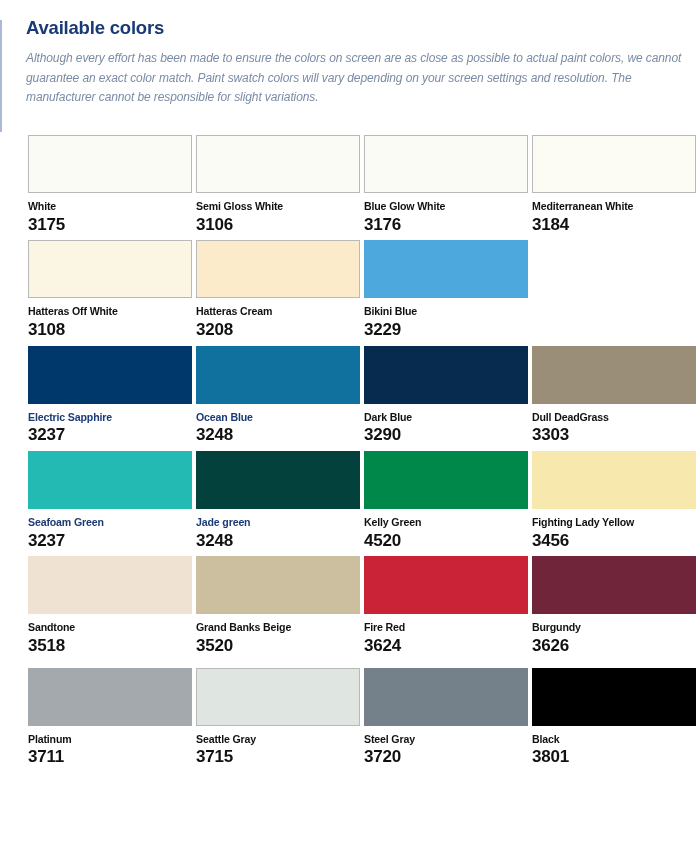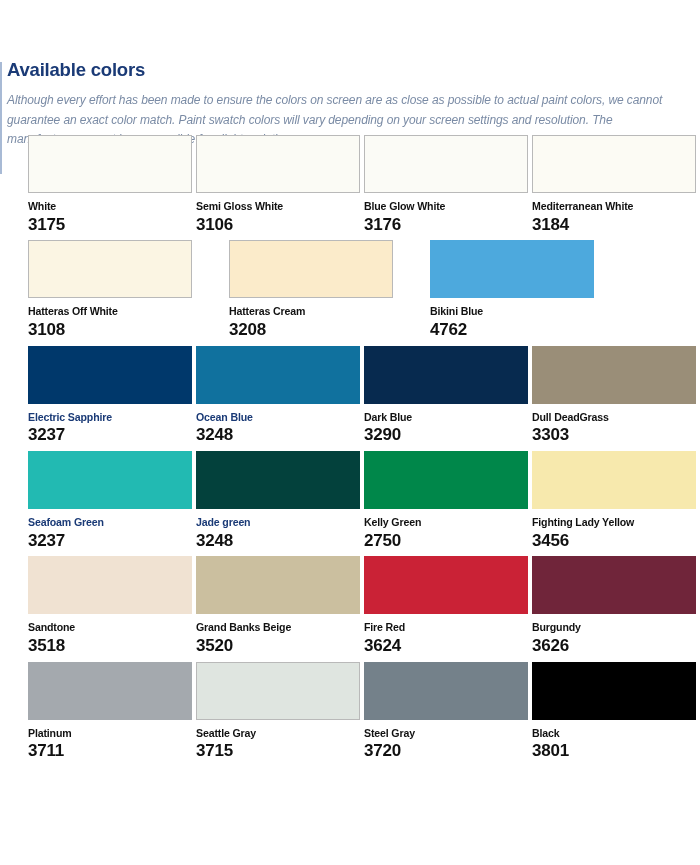--- a/index.html
+++ b/index.html
@@ -11,22 +11,21 @@
     height: 865px;
     background: #ffffff;
     font-family: "Liberation Sans", sans-serif;
     overflow: hidden;
     position: relative;
   }
 
   
   #header {
     position: relative;
-    padding: 18px 18px 0 7px;
-    margin-top: 42px;
+    padding: 18px 18px 0 26px;
   }
   #left-rule {
     position: absolute;
     left: 0;
     top: 20px;
     width: 2px;
     height: 112px;
     background: #8ba3c7;
     opacity: 0.75;
   }
@@ -118,35 +117,35 @@
         <div class="swatch-chip bordered" style="background: rgb(251, 251, 246);"></div>
         <div class="swatch-name">Blue Glow White</div>
         <div class="swatch-code">3176</div>
       </div>
       <div class="swatch-cell">
         <div class="swatch-chip bordered" style="background: rgb(252, 251, 244);"></div>
         <div class="swatch-name">Mediterranean White</div>
         <div class="swatch-code">3184</div>
       </div>
     </div>
-    <div class="swatch-row" style="margin-top: 6px; gap: 33px;">
+    <div class="swatch-row" style="margin-top: 6px;">
       <div class="swatch-cell">
         <div class="swatch-chip bordered" style="background: rgb(251, 245, 227);"></div>
         <div class="swatch-name">Hatteras Off White</div>
         <div class="swatch-code">3108</div>
       </div>
       <div class="swatch-cell">
         <div class="swatch-chip bordered" style="background: rgb(251, 235, 202);"></div>
         <div class="swatch-name">Hatteras Cream</div>
         <div class="swatch-code">3208</div>
       </div>
       <div class="swatch-cell">
         <div class="swatch-chip" style="background: rgb(77, 169, 221);"></div>
         <div class="swatch-name">Bikini Blue</div>
-        <div class="swatch-code">4762</div>
+        <div class="swatch-code">3229</div>
       </div>
     </div>
     <div class="swatch-row" style="margin-top: 6px;">
       <div class="swatch-cell">
         <div class="swatch-chip" style="background: rgb(0, 56, 107);"></div>
         <div class="swatch-name accent">Electric Sapphire</div>
         <div class="swatch-code">3237</div>
       </div>
       <div class="swatch-cell">
         <div class="swatch-chip" style="background: rgb(16, 113, 158);"></div>
@@ -171,21 +170,21 @@
         <div class="swatch-code">3237</div>
       </div>
       <div class="swatch-cell">
         <div class="swatch-chip" style="background: rgb(3, 65, 60);"></div>
         <div class="swatch-name accent">Jade green</div>
         <div class="swatch-code">3248</div>
       </div>
       <div class="swatch-cell">
         <div class="swatch-chip" style="background: rgb(0, 135, 74);"></div>
         <div class="swatch-name">Kelly Green</div>
-        <div class="swatch-code">2750</div>
+        <div class="swatch-code">4520</div>
       </div>
       <div class="swatch-cell">
         <div class="swatch-chip" style="background: rgb(247, 233, 173);"></div>
         <div class="swatch-name">Fighting Lady Yellow</div>
         <div class="swatch-code">3456</div>
       </div>
     </div>
     <div class="swatch-row" style="margin-top: 6px;">
       <div class="swatch-cell">
         <div class="swatch-chip" style="background: rgb(240, 226, 210);"></div>
@@ -201,21 +200,21 @@
         <div class="swatch-chip" style="background: rgb(202, 34, 54);"></div>
         <div class="swatch-name">Fire Red</div>
         <div class="swatch-code">3624</div>
       </div>
       <div class="swatch-cell">
         <div class="swatch-chip" style="background: rgb(112, 37, 58);"></div>
         <div class="swatch-name">Burgundy</div>
         <div class="swatch-code">3626</div>
       </div>
     </div>
-    <div class="swatch-row" style="margin-top: 6px;">
+    <div class="swatch-row" style="margin-top: 12px;">
       <div class="swatch-cell">
         <div class="swatch-chip" style="background: rgb(164, 169, 174);"></div>
         <div class="swatch-name">Platinum</div>
         <div class="swatch-code">3711</div>
       </div>
       <div class="swatch-cell">
         <div class="swatch-chip bordered" style="background: rgb(223, 229, 224);"></div>
         <div class="swatch-name">Seattle Gray</div>
         <div class="swatch-code">3715</div>
       </div>

